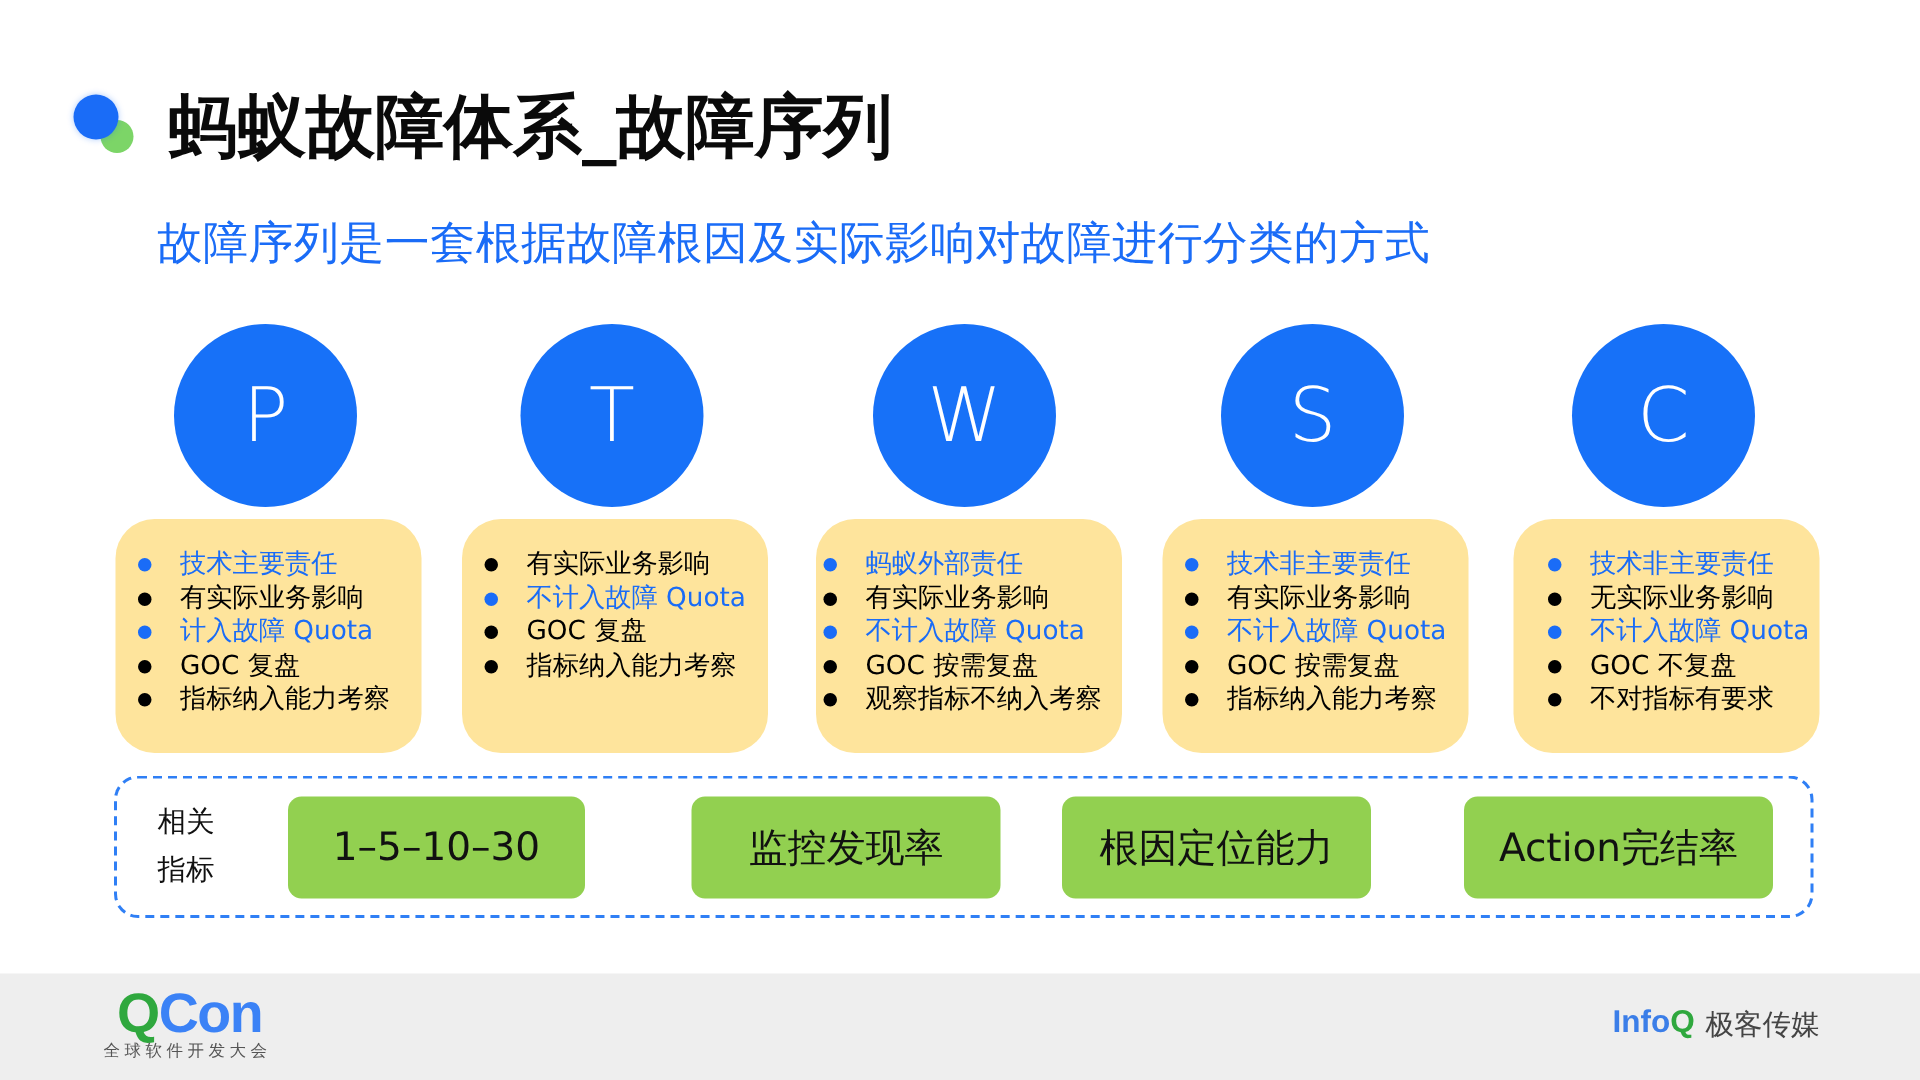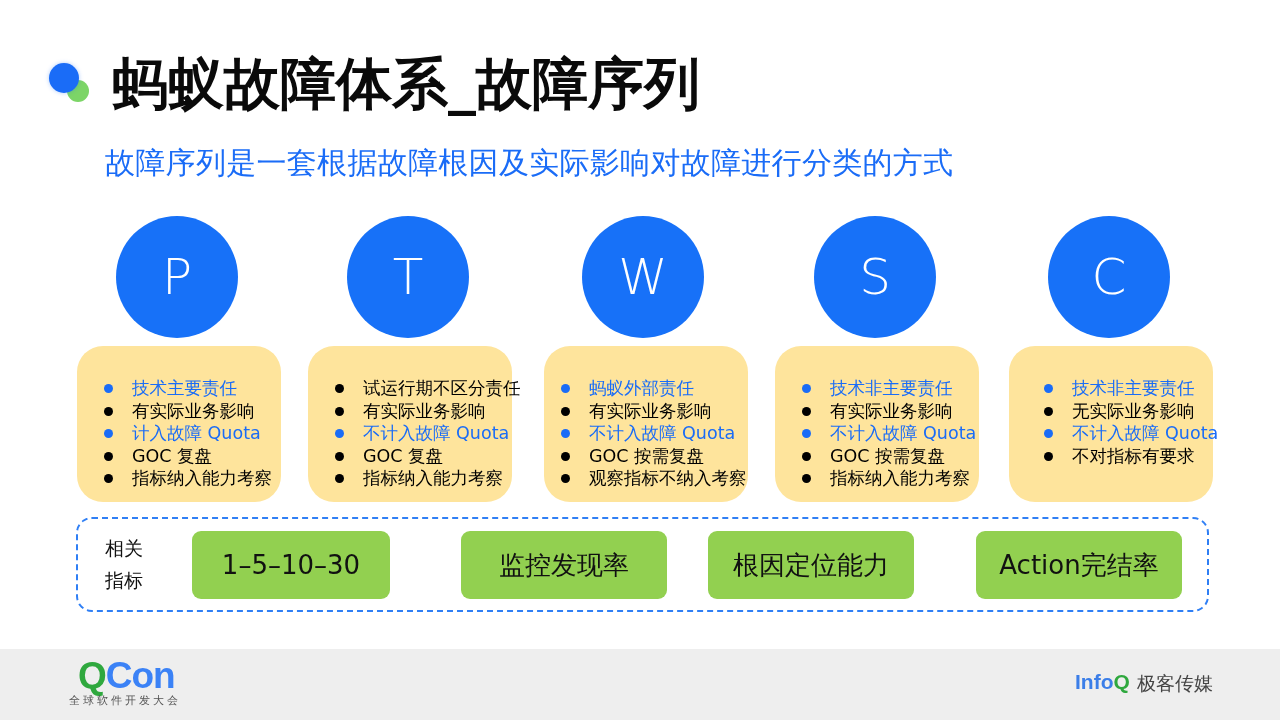--- a/index.html
+++ b/index.html
@@ -27,21 +27,21 @@
       position: absolute;
       left: 67px; top: 80px;
       width: 22px; height: 22px;
       border-radius: 50%;
       background: #7cd567;
       z-index: 1;
     }
     .page-title {
       position: absolute;
       left: 112px; top: 52px;
-      font-size: 56px;
+      font-size: 46px;
       font-weight: bold;
       color: #0a0a0a;
       letter-spacing: 0px;
       white-space: nowrap;
       line-height: 64px;
     }
     .page-subtitle {
       position: absolute;
       left: 105px; top: 143px;
       font-size: 30px;
@@ -68,21 +68,21 @@
       position: absolute;
       top: 346px;
       width: 204px; height: 156px;
       background: #fee49c;
       border-radius: 26px;
       box-sizing: border-box;
       padding-top: 19px;
     }
     .card ul {
       list-style: none;
-      margin: 12px; padding: 0;
+      margin: 0; padding: 0;
     }
     .card li {
       position: relative;
       font-size: 17.5px;
       line-height: 22.5px;
       height: 22.5px;
       white-space: nowrap;
       color: #000000;
       padding-left: 43px;
     }
@@ -191,21 +191,20 @@
     <li class="hl"><span class="bullet"></span><span>技术主要责任</span></li>
     <li><span class="bullet"></span><span>有实际业务影响</span></li>
     <li class="hl"><span class="bullet"></span><span>计入故障 Quota</span></li>
     <li><span class="bullet"></span><span>GOC 复盘</span></li>
     <li><span class="bullet"></span><span>指标纳入能力考察</span></li>
   </ul>
 </div>
 
 <div class="card" style="left:308px;">
   <ul>
-    <li><span class="bullet"></span><span>试运行期不区分责任</span></li>
     <li><span class="bullet"></span><span>有实际业务影响</span></li>
     <li class="hl"><span class="bullet"></span><span>不计入故障 Quota</span></li>
     <li><span class="bullet"></span><span>GOC 复盘</span></li>
     <li><span class="bullet"></span><span>指标纳入能力考察</span></li>
   </ul>
 </div>
 
 <div class="card" style="left:544px;">
   <ul>
     <li class="hl" style="padding-left:33px;"><span class="bullet" style="left:5px;"></span><span>蚂蚁外部责任</span></li>
@@ -224,20 +223,21 @@
     <li><span class="bullet"></span><span>GOC 按需复盘</span></li>
     <li><span class="bullet"></span><span>指标纳入能力考察</span></li>
   </ul>
 </div>
 
 <div class="card" style="left:1009px;">
   <ul>
     <li class="hl" style="padding-left:51px;"><span class="bullet" style="left:23px;"></span><span>技术非主要责任</span></li>
     <li style="padding-left:51px;"><span class="bullet" style="left:23px;"></span><span>无实际业务影响</span></li>
     <li class="hl" style="padding-left:51px;"><span class="bullet" style="left:23px;"></span><span>不计入故障 Quota</span></li>
+    <li style="padding-left:51px;"><span class="bullet" style="left:23px;"></span><span>GOC 不复盘</span></li>
     <li style="padding-left:51px;"><span class="bullet" style="left:23px;"></span><span>不对指标有要求</span></li>
   </ul>
 </div>
 
 <div class="metrics-box"></div>
 <div class="metrics-label">
   <div>相关</div>
   <div>指标</div>
 </div>
 <div class="metric-pill" style="left:192px; width:198px;">1–5–10–30</div>

